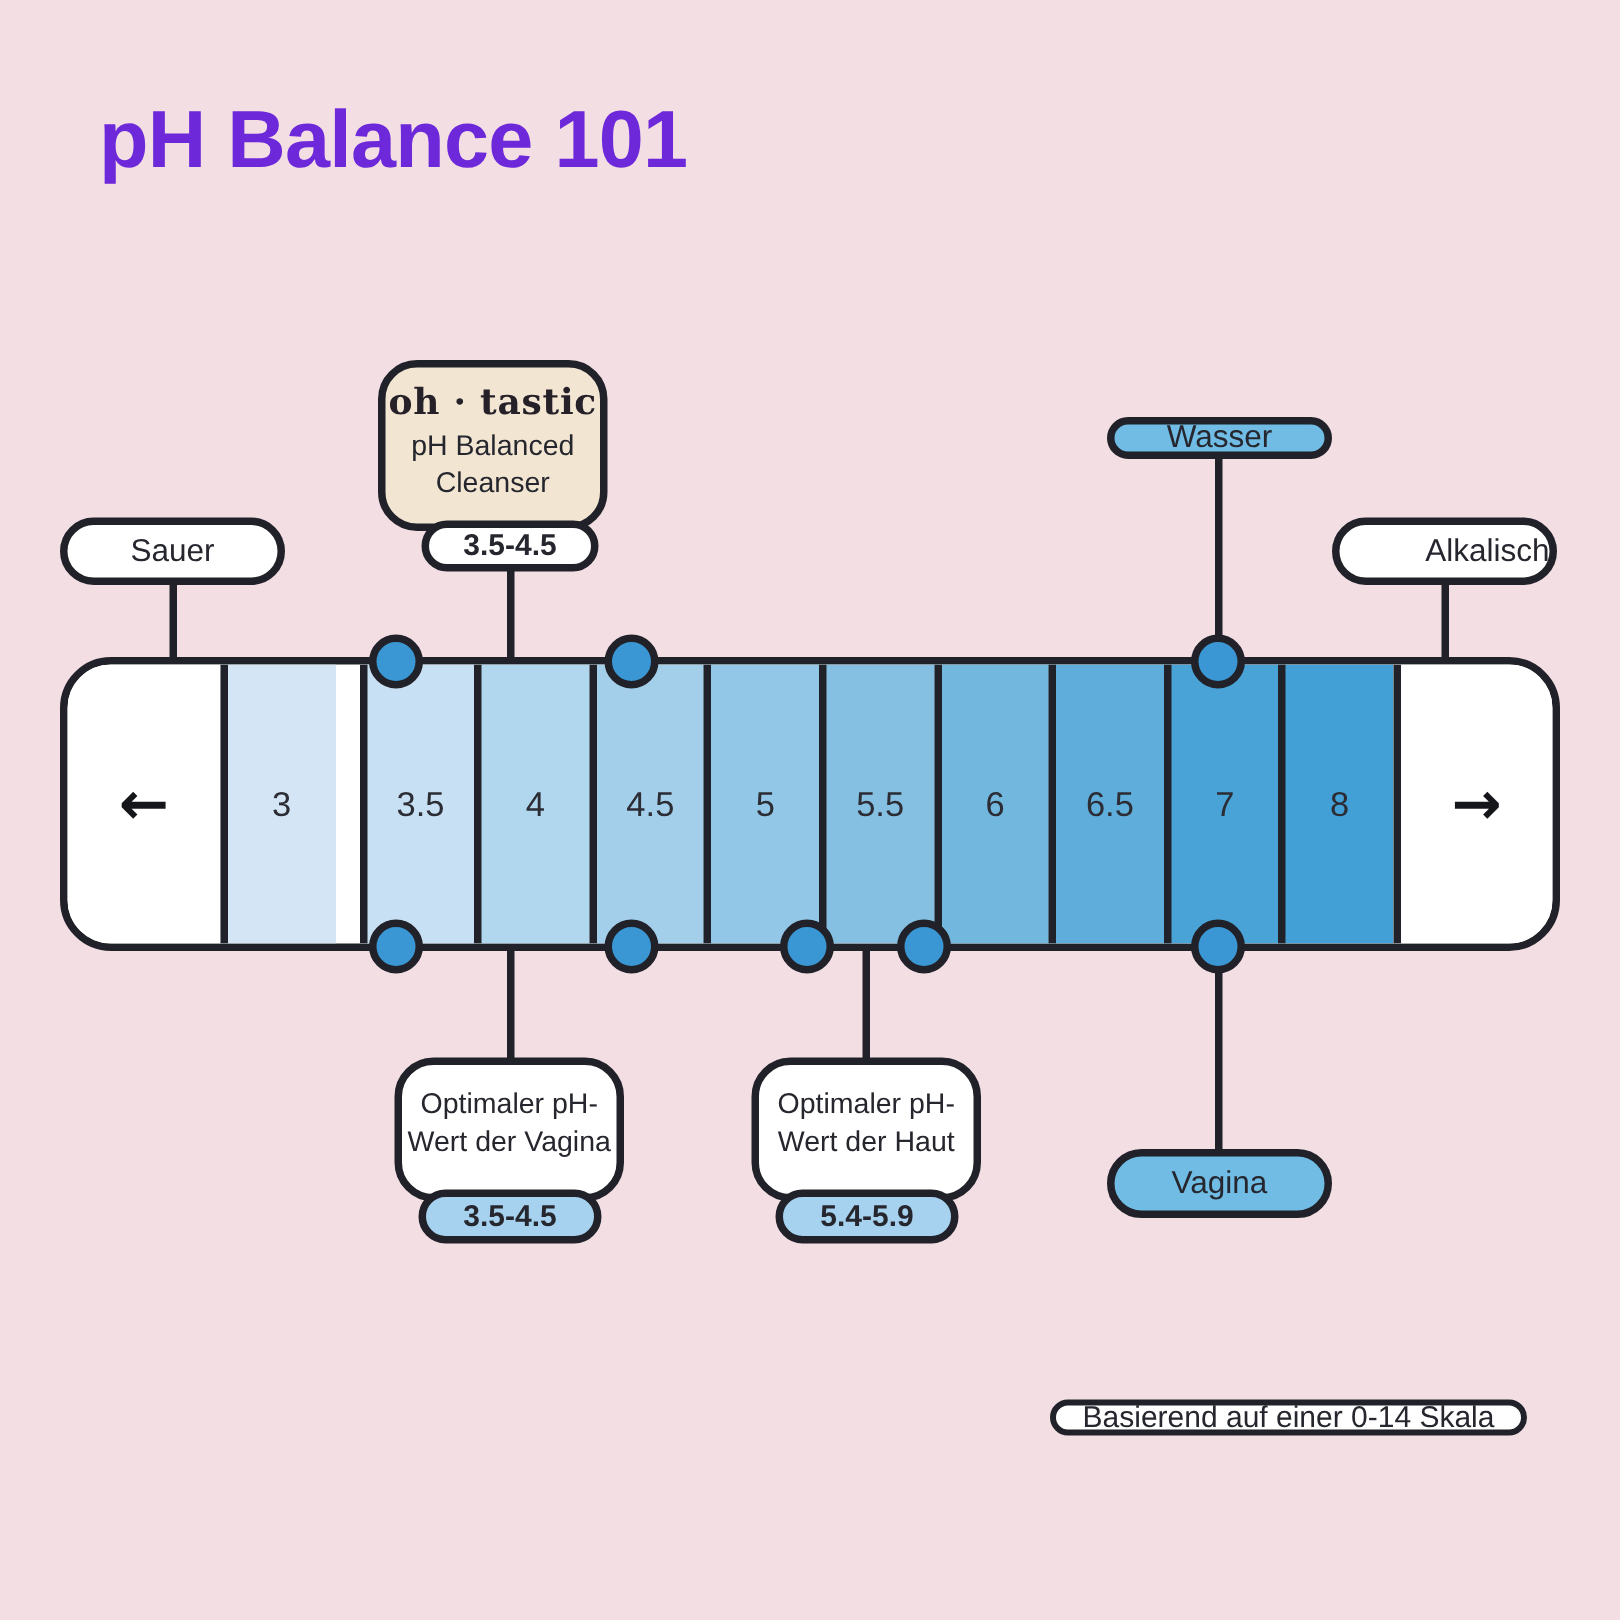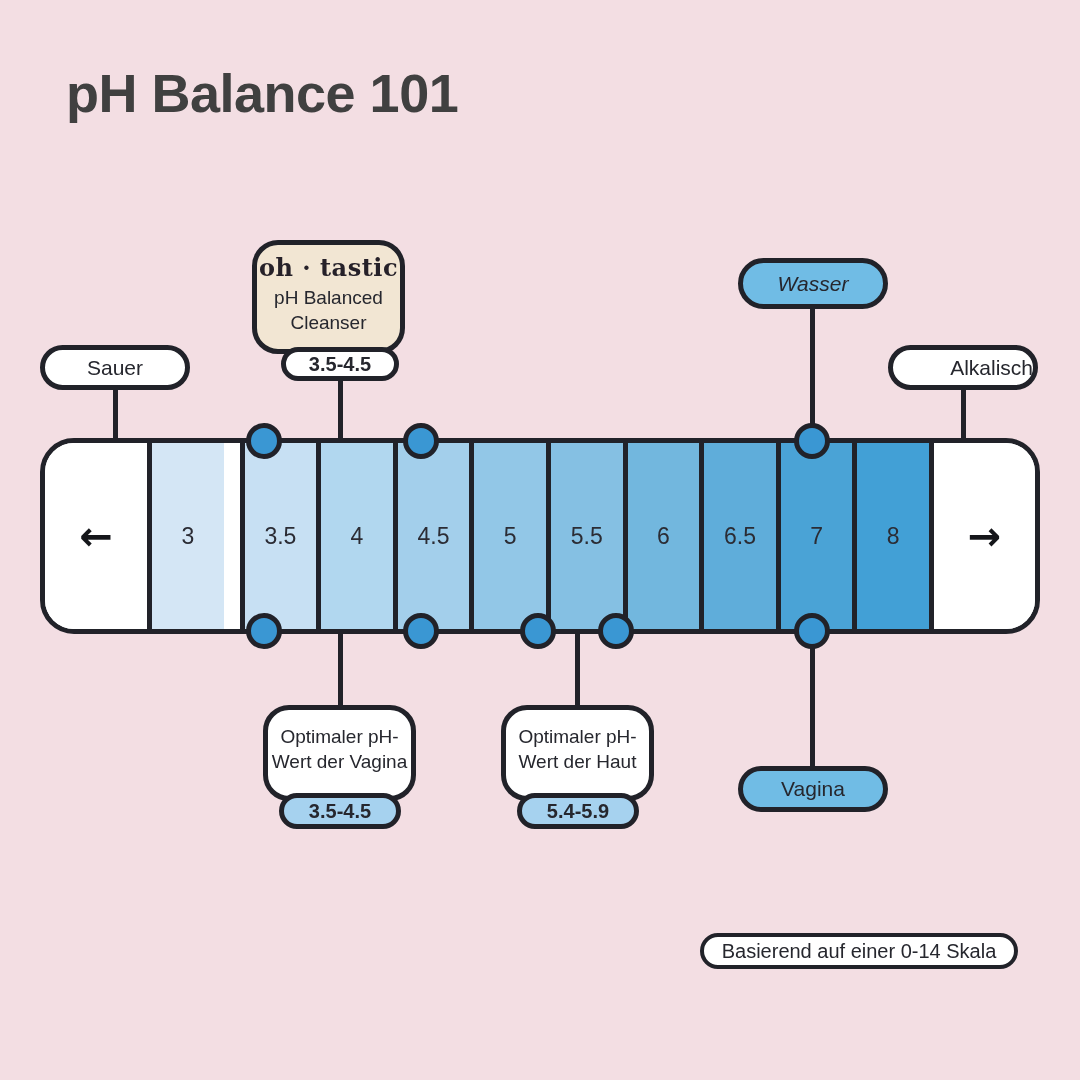--- a/index.html
+++ b/index.html
@@ -4,21 +4,21 @@
 <style>
   html,body{margin:0;padding:0;}
   body{
     width:1080px;height:1080px;position:relative;overflow:hidden;
     background:#f3dee3;
     font-family:"Liberation Sans", sans-serif;
     color:#26272e;
   }
   .title{
     position:absolute;left:66px;top:62px;margin:0;
-    font-size:54px;font-weight:800;letter-spacing:-0.5px;color:#404040;
+    font-size:54px;font-weight:800;letter-spacing:-0.5px;color:#6d28d9;
   }
   
   .pill{
     position:absolute;box-sizing:border-box;z-index:5;
     display:flex;align-items:center;justify-content:center;
     background:#ffffff;border:5px solid #212229;border-radius:999px;
     font-size:21px;font-weight:500;color:#26272e;white-space:nowrap;
   }
   .pill.blue{background:#70bce5;}
   .pill.range{background:#a6d2ef;font-weight:600;font-size:20px;}
@@ -78,21 +78,21 @@
 </div>
 
 <div class="callout cream" style="left:252px;top:240px;width:153px;height:114px;padding-bottom:6px;">
   <div class="brand">oh · tastic</div>
   <div class="wrap">pH Balanced Cleanser</div>
 </div>
 <div class="pill small-white" style="left:281px;top:347px;width:118px;height:34px;z-index:6;">
   <span>3.5-4.5</span>
 </div>
 
-<div class="pill blue" style="left:738px;top:258px;width:150px;height:51px;font-style:italic;">
+<div class="pill blue" style="left:738px;top:278px;width:150px;height:28px;">
   <span>Wasser</span>
 </div>
 
 <div class="pill" style="left:888px;top:345px;width:150px;height:45px;justify-content:flex-end;">
   <span>Alkalisch</span>
 </div>
 
 <div class="bar">
   <div class="cap left">
     <span class="arrow">←</span>
@@ -144,15 +144,15 @@
   <div class="wrap">Optimaler pH-Wert der Haut</div>
 </div>
 <div class="pill range" style="left:517px;top:793px;width:122px;height:36px;z-index:6;">
   <span>5.4-5.9</span>
 </div>
 
 <div class="pill blue" style="left:738px;top:766px;width:150px;height:46px;">
   <span>Vagina</span>
 </div>
 
-<div class="pill footnote" style="left:700px;top:933px;width:318px;height:36px;">
+<div class="pill footnote" style="left:700px;top:933px;width:318px;height:24px;">
   <span>Basierend auf einer 0-14 Skala</span>
 </div>
 
 </body></html>

